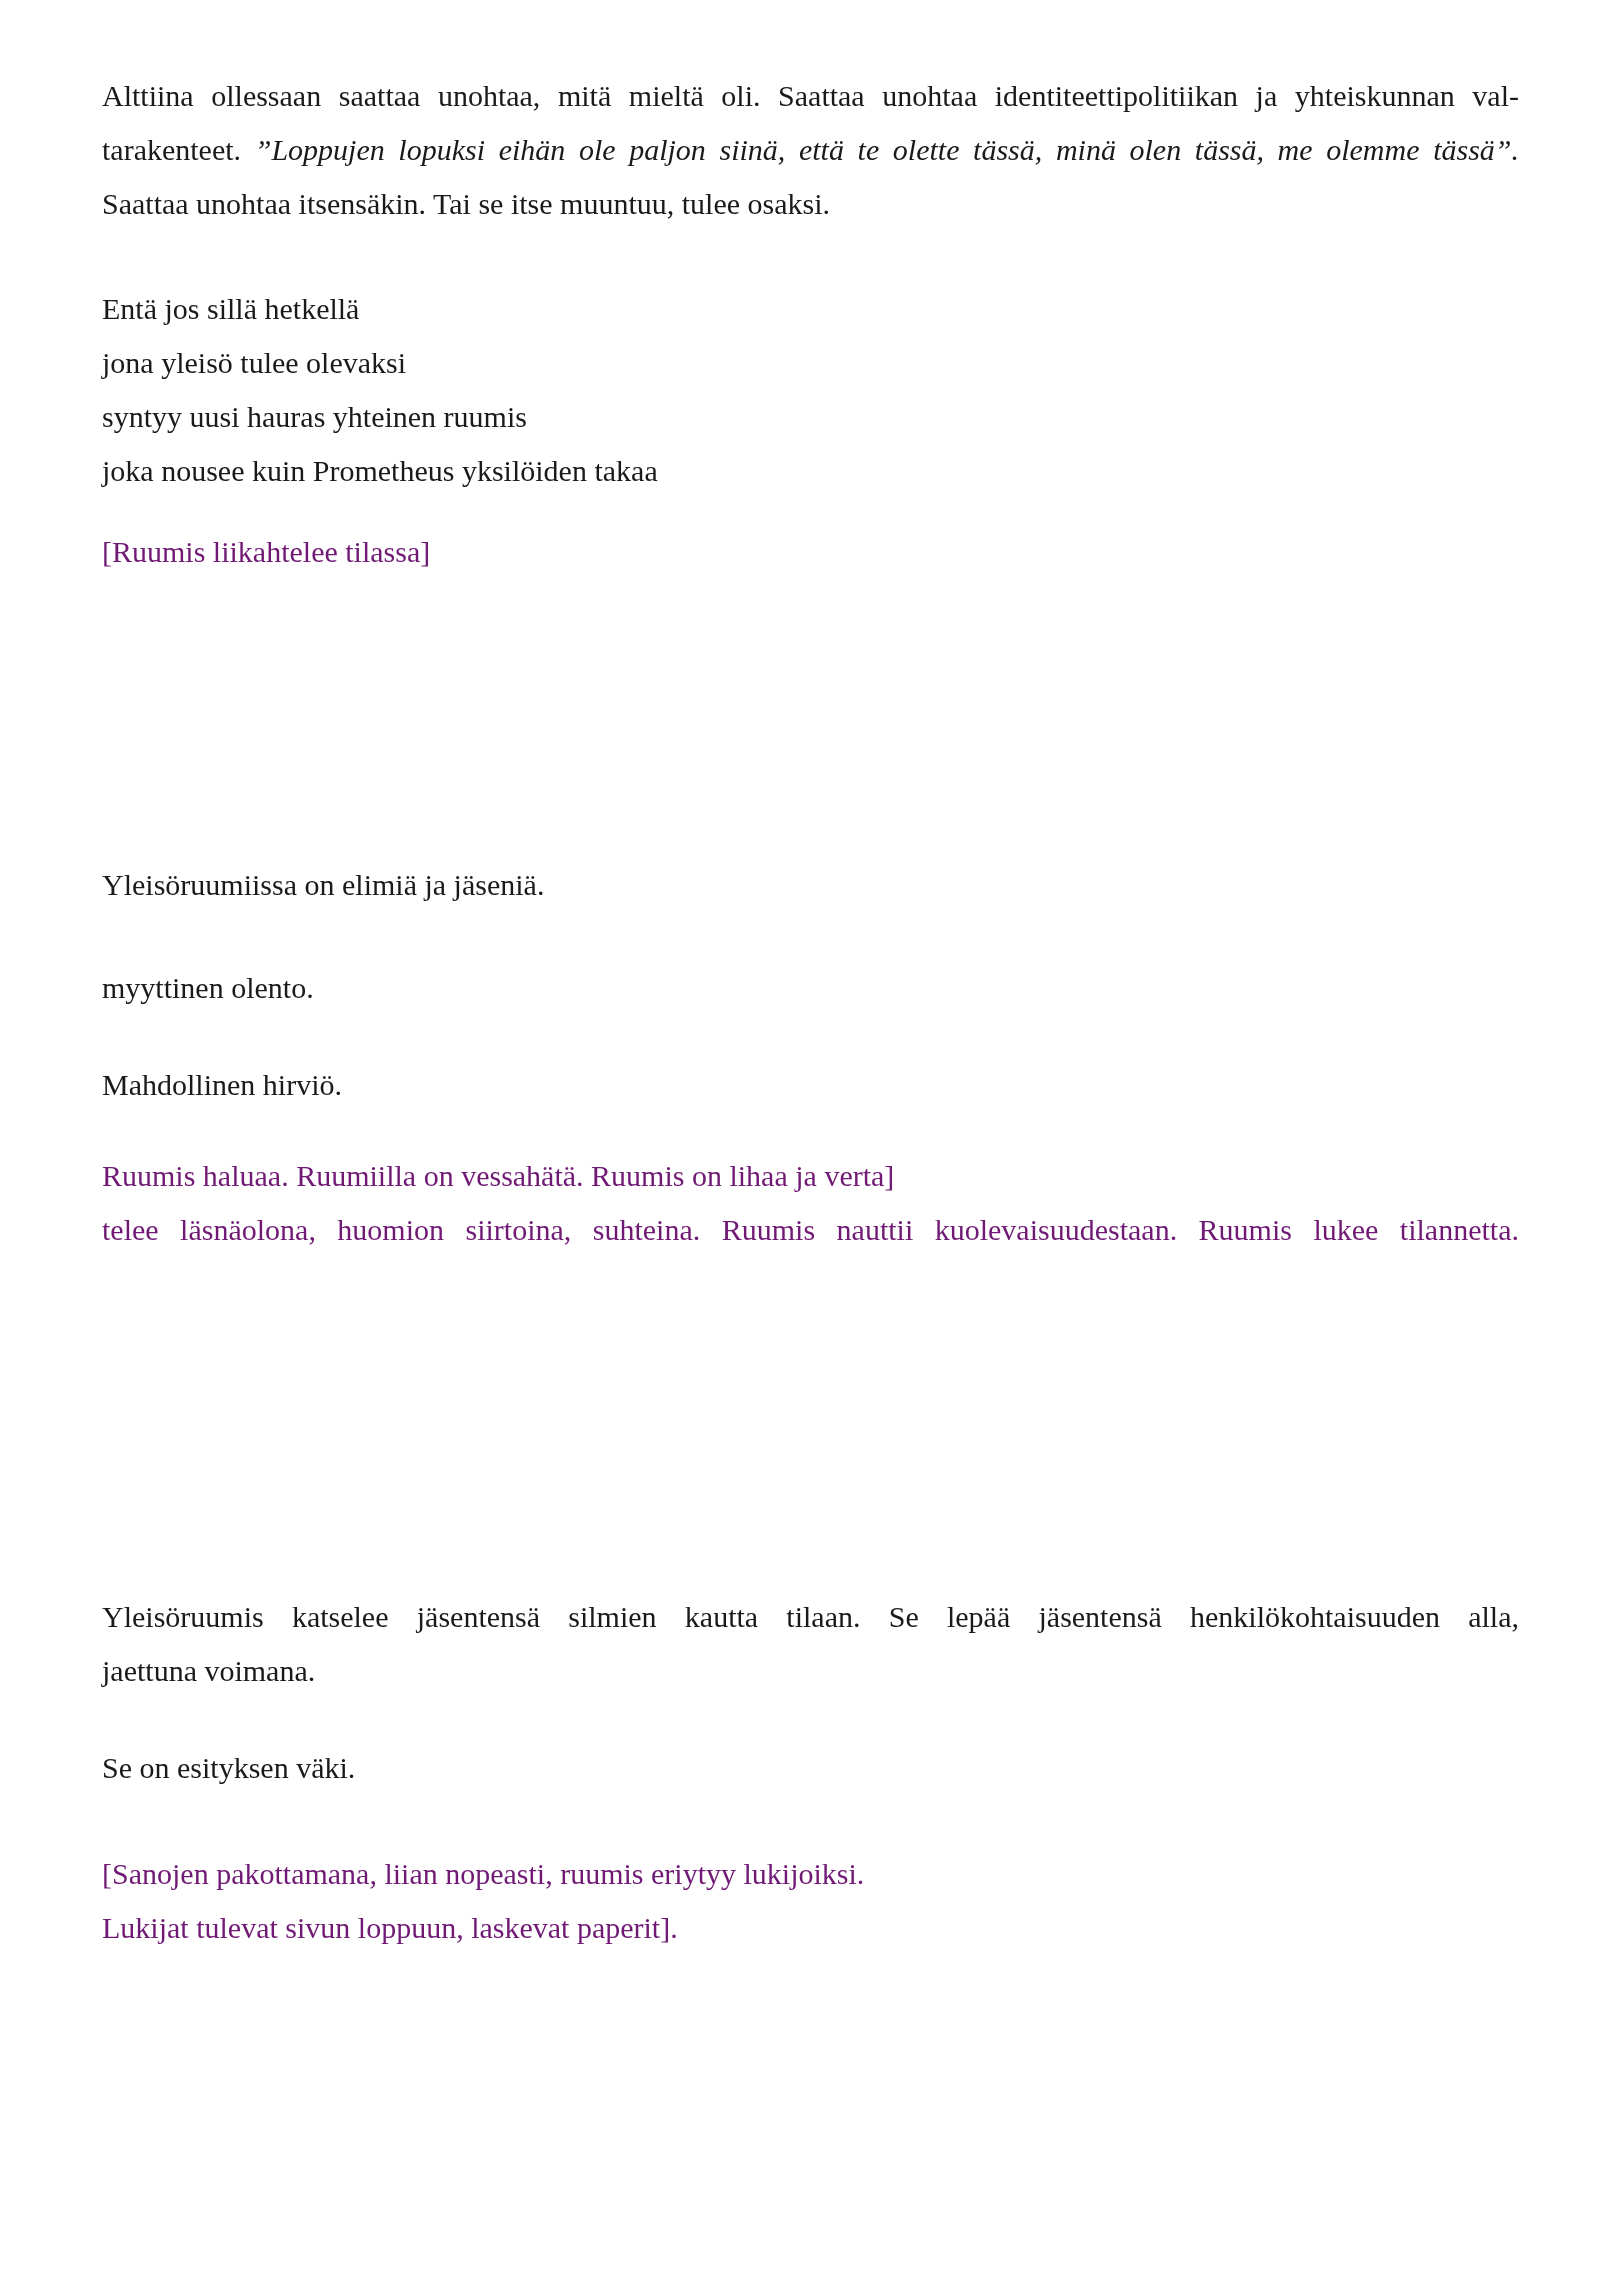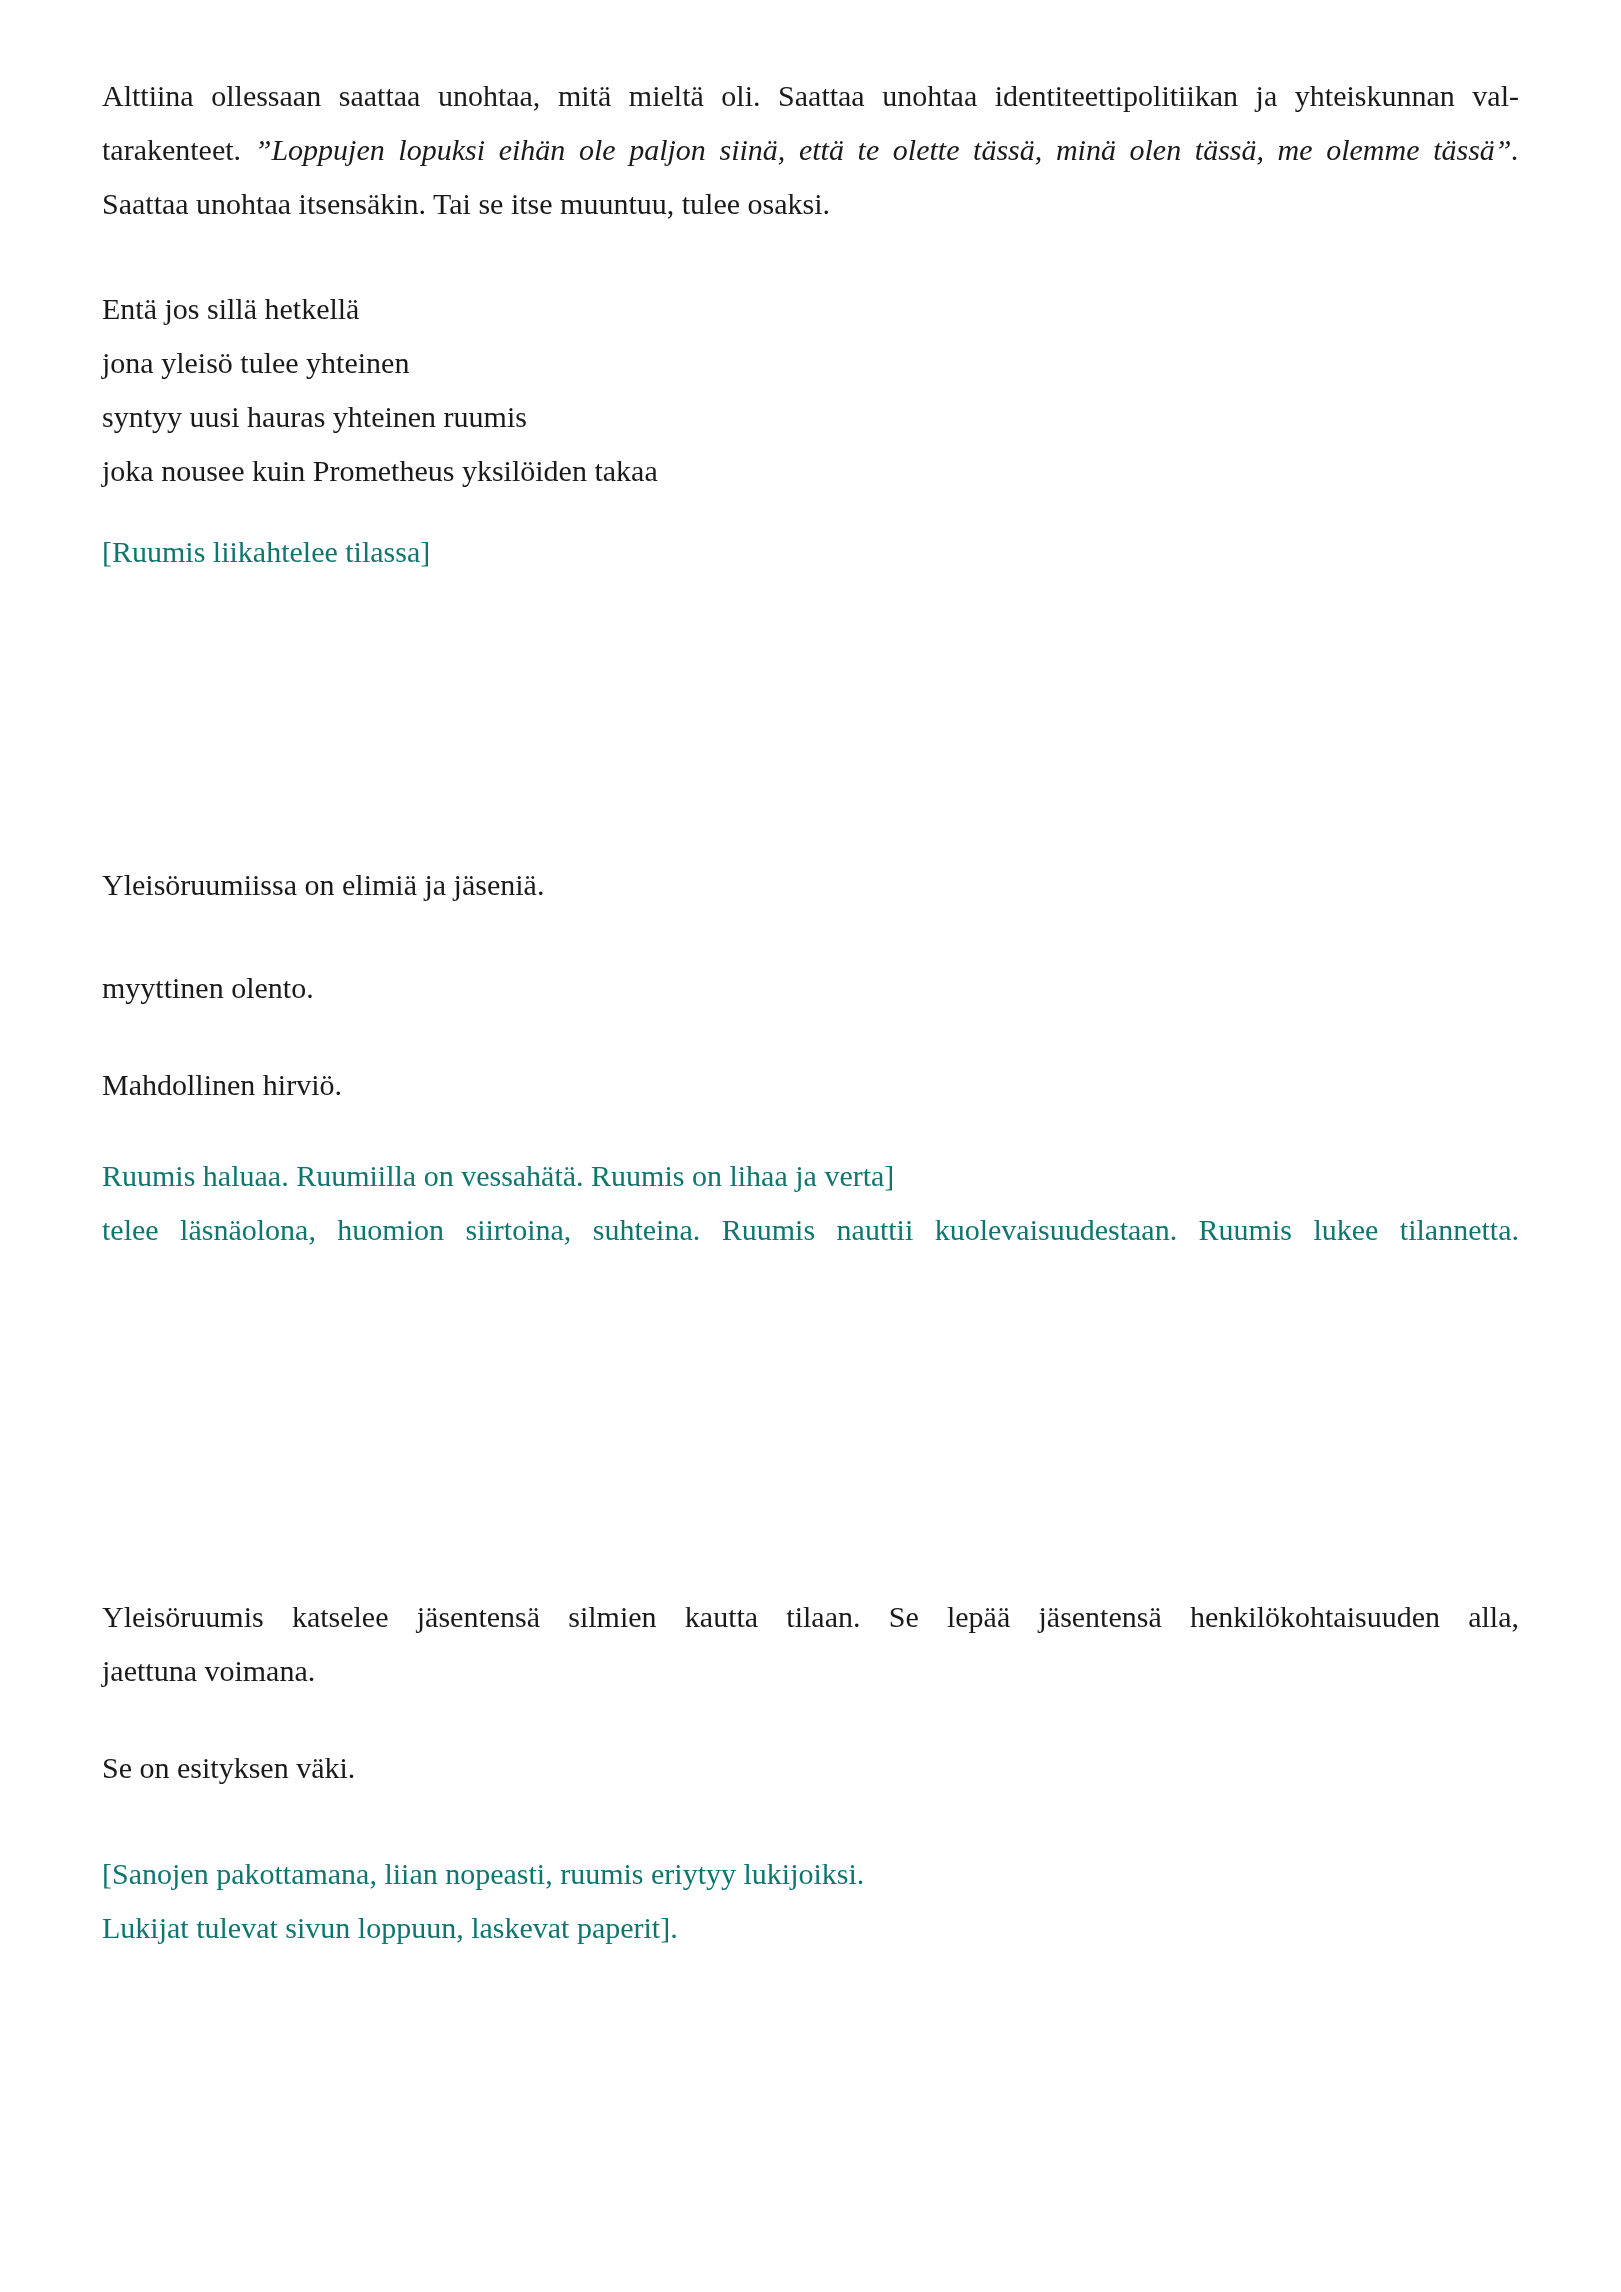--- a/index.html
+++ b/index.html
@@ -19,21 +19,21 @@
     overflow: hidden;
   }
   .block { margin: 4px; }
   .line { display: block; }
   
   .just {
     text-align: justify;
     text-align-last: justify;
   }
   .italic { font-style: italic; }
-  .red { color: #0f766e; }
+  .red { color: #701a75; }
   .m-poem   { margin-top: 51px; }
   .m-stage1 { margin-top: 27.4px; }
   .m-para2  { margin-top: 279px; }
   .m-para3  { margin-top: 49px; }
   .m-para4  { margin-top: 43px; }
   .m-stage2 { margin-top: 37px; }
   .m-para5  { margin-top: 333px; }
   .m-para6  { margin-top: 43px; }
   .m-stage3 { margin-top: 52px; }
 </style>
@@ -41,21 +41,21 @@
 <body>
 
 <div class="block">
   <span class="line just">Alttiina ollessaan saattaa unohtaa, mitä mieltä oli. Saattaa unohtaa identiteettipolitiikan ja yhteiskunnan val-</span>
   <span class="line just"><span>tarakenteet. </span><span class="italic">”Loppujen lopuksi eihän ole paljon siinä, että te olette tässä, minä olen tässä, me olemme tässä”.</span></span>
   <span class="line">Saattaa unohtaa itsensäkin. Tai se itse muuntuu, tulee osaksi.</span>
 </div>
 
 <div class="block m-poem">
   <span class="line">Entä jos sillä hetkellä</span>
-  <span class="line">jona yleisö tulee yhteinen</span>
+  <span class="line">jona yleisö tulee olevaksi</span>
   <span class="line">syntyy uusi hauras yhteinen ruumis</span>
   <span class="line">joka nousee kuin Prometheus yksilöiden takaa</span>
 </div>
 
 <div class="block m-stage1 red">
   <span class="line">[Ruumis liikahtelee tilassa]</span>
 </div>
 
 <div class="block m-para2">
   <span class="line">Yleisöruumiissa on elimiä ja jäseniä.</span>

